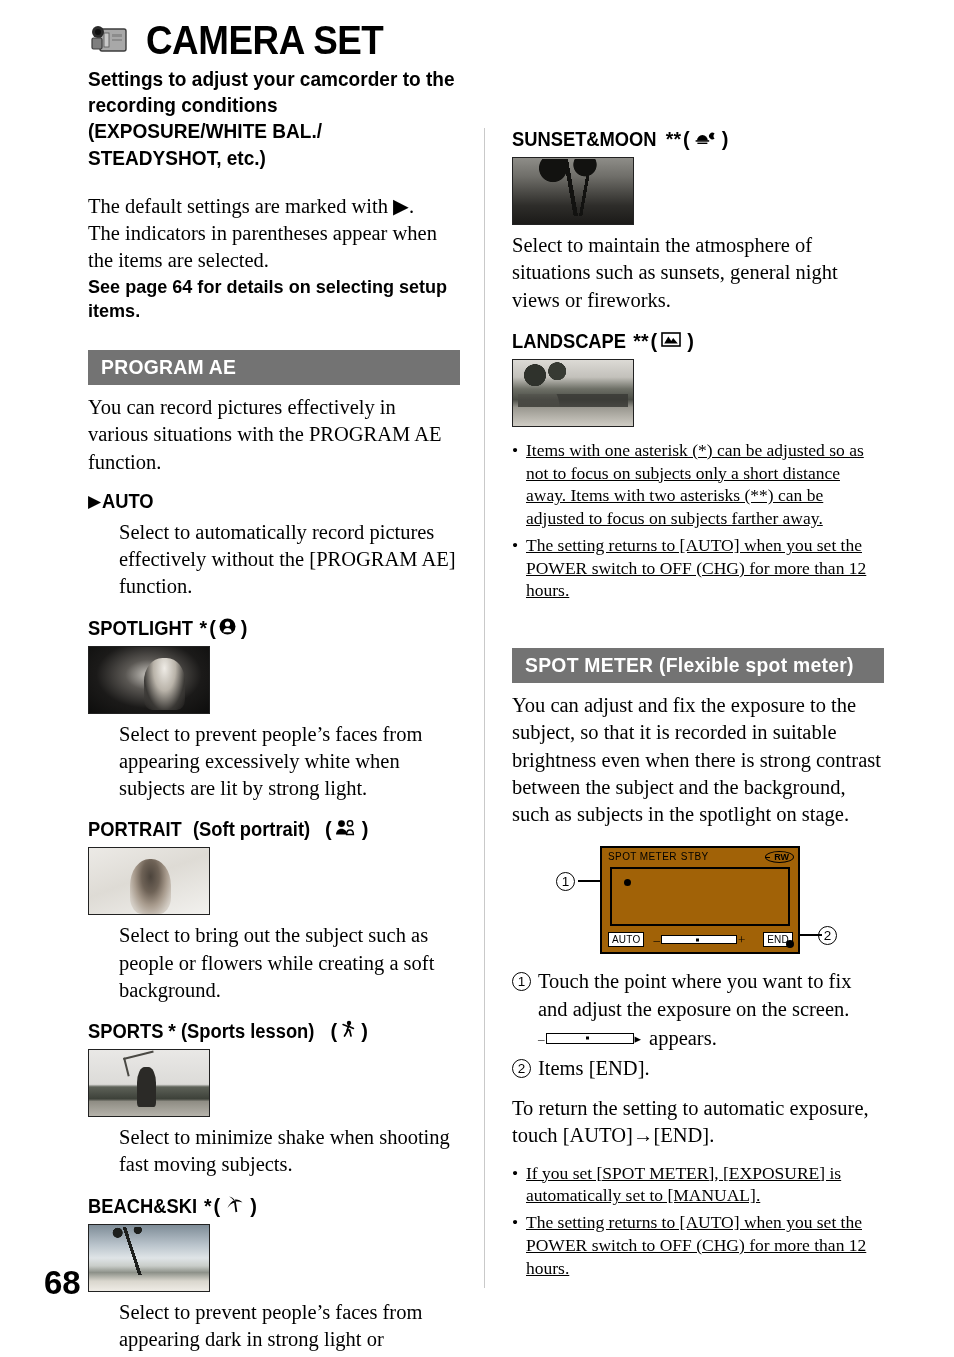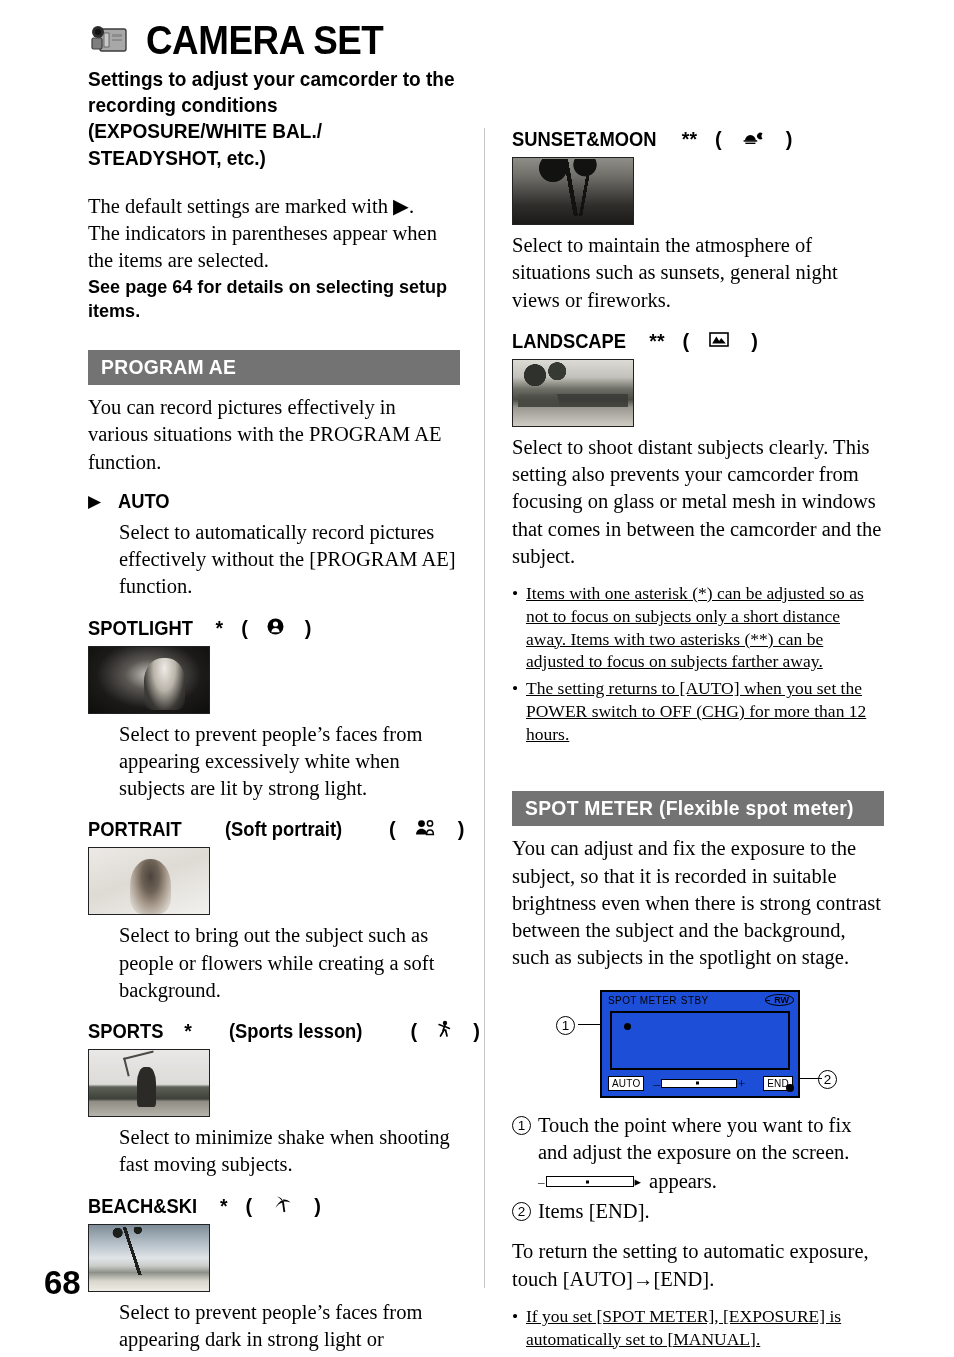--- a/index.html
+++ b/index.html
@@ -56,21 +56,21 @@
   }
   .sec-bar span { display:inline-block; transform:scaleX(0.92); transform-origin:left center; }
 
   .body-text { font-size:20.5px; line-height:1.33; }
 
   
   .mode-head {
     font-family:"Liberation Sans","DejaVu Sans",sans-serif;
     font-weight:bold; font-size:19.5px;
     margin-top:16px; margin-bottom:6px;
-    display:flex; align-items:center; gap:16px;
+    display:flex; align-items:center; gap:0px;
     white-space:nowrap;
   }
   .mode-head .lbl { display:inline-block; transform:scaleX(0.94); transform-origin:left center; }
   .mode-head .paren { font-size:20px; margin-left:2px; }
   .auto-head { margin-top:14px; }
   .tri { font-size:17px; margin-right:1px; line-height:1; }
 
   .indent { margin-left:31px; }
   .mode-body { font-size:20.5px; line-height:1.33; margin-top:2px; }
 
@@ -168,21 +168,21 @@
     background:#000; transform:translateY(-50%);
   }
   .expo-glyph .arrow { margin-left:1px; font-size:13px; line-height:1; }
 
   .para { font-size:20.5px; line-height:1.33; margin-top:13px; }
 
   
   .lcd-fig { position:relative; margin:16px 0 6px 0; height:118px; }
   .lcd {
     position:absolute; left:88px; top:2px; width:200px; height:108px;
-    border:2.2px solid #000; background:#1d4ed8;
+    border:2.2px solid #000; background:#a16207;
   }
   .lcd-top {
     display:flex; align-items:center; height:16px; padding:1px 4px 0 6px;
     font-family:"Liberation Sans","DejaVu Sans",sans-serif;
     font-size:10px; letter-spacing:.4px;
   }
   .lcd-top .t1 { }
   .lcd-top .t2 { margin-left:4px; }
   .lcd-top .rw {
     margin-left:auto; border:1.3px solid #000; border-radius:50%/50%;
@@ -362,21 +362,20 @@
         <span class="paren">(</span>
       <span style="margin:0 4px;">
         <svg width="20" height="17" viewBox="0 0 20 17">
           <rect x="1" y="2" width="18" height="13" fill="none" stroke="#000" stroke-width="1.6"></rect>
           <path d="M3.2 12.6 L7.4 5.6 L10.2 10 L12.2 7 L16.8 12.6 Z" fill="#000"></path>
         </svg>
       </span>
         <span class="paren">)</span>
     </div>
     <div class="thumb ph-land"></div>
-    <div class="mode-body">Select to shoot distant subjects clearly. This setting also prevents your camcorder from focusing on glass or metal mesh in windows that comes in between the camcorder and the subject.</div>
 
     <div class="bullets">
       <div class="bullet">
         <span class="dot">•</span>
         <span class="txt">Items with one asterisk (*) can be adjusted so as not to focus on subjects only a short distance away. Items with two asterisks (**) can be adjusted to focus on subjects farther away.</span>
       </div>
       <div class="bullet">
         <span class="dot">•</span>
         <span class="txt">The setting returns to [AUTO] when you set the POWER switch to OFF (CHG) for more than 12 hours.</span>
       </div>

